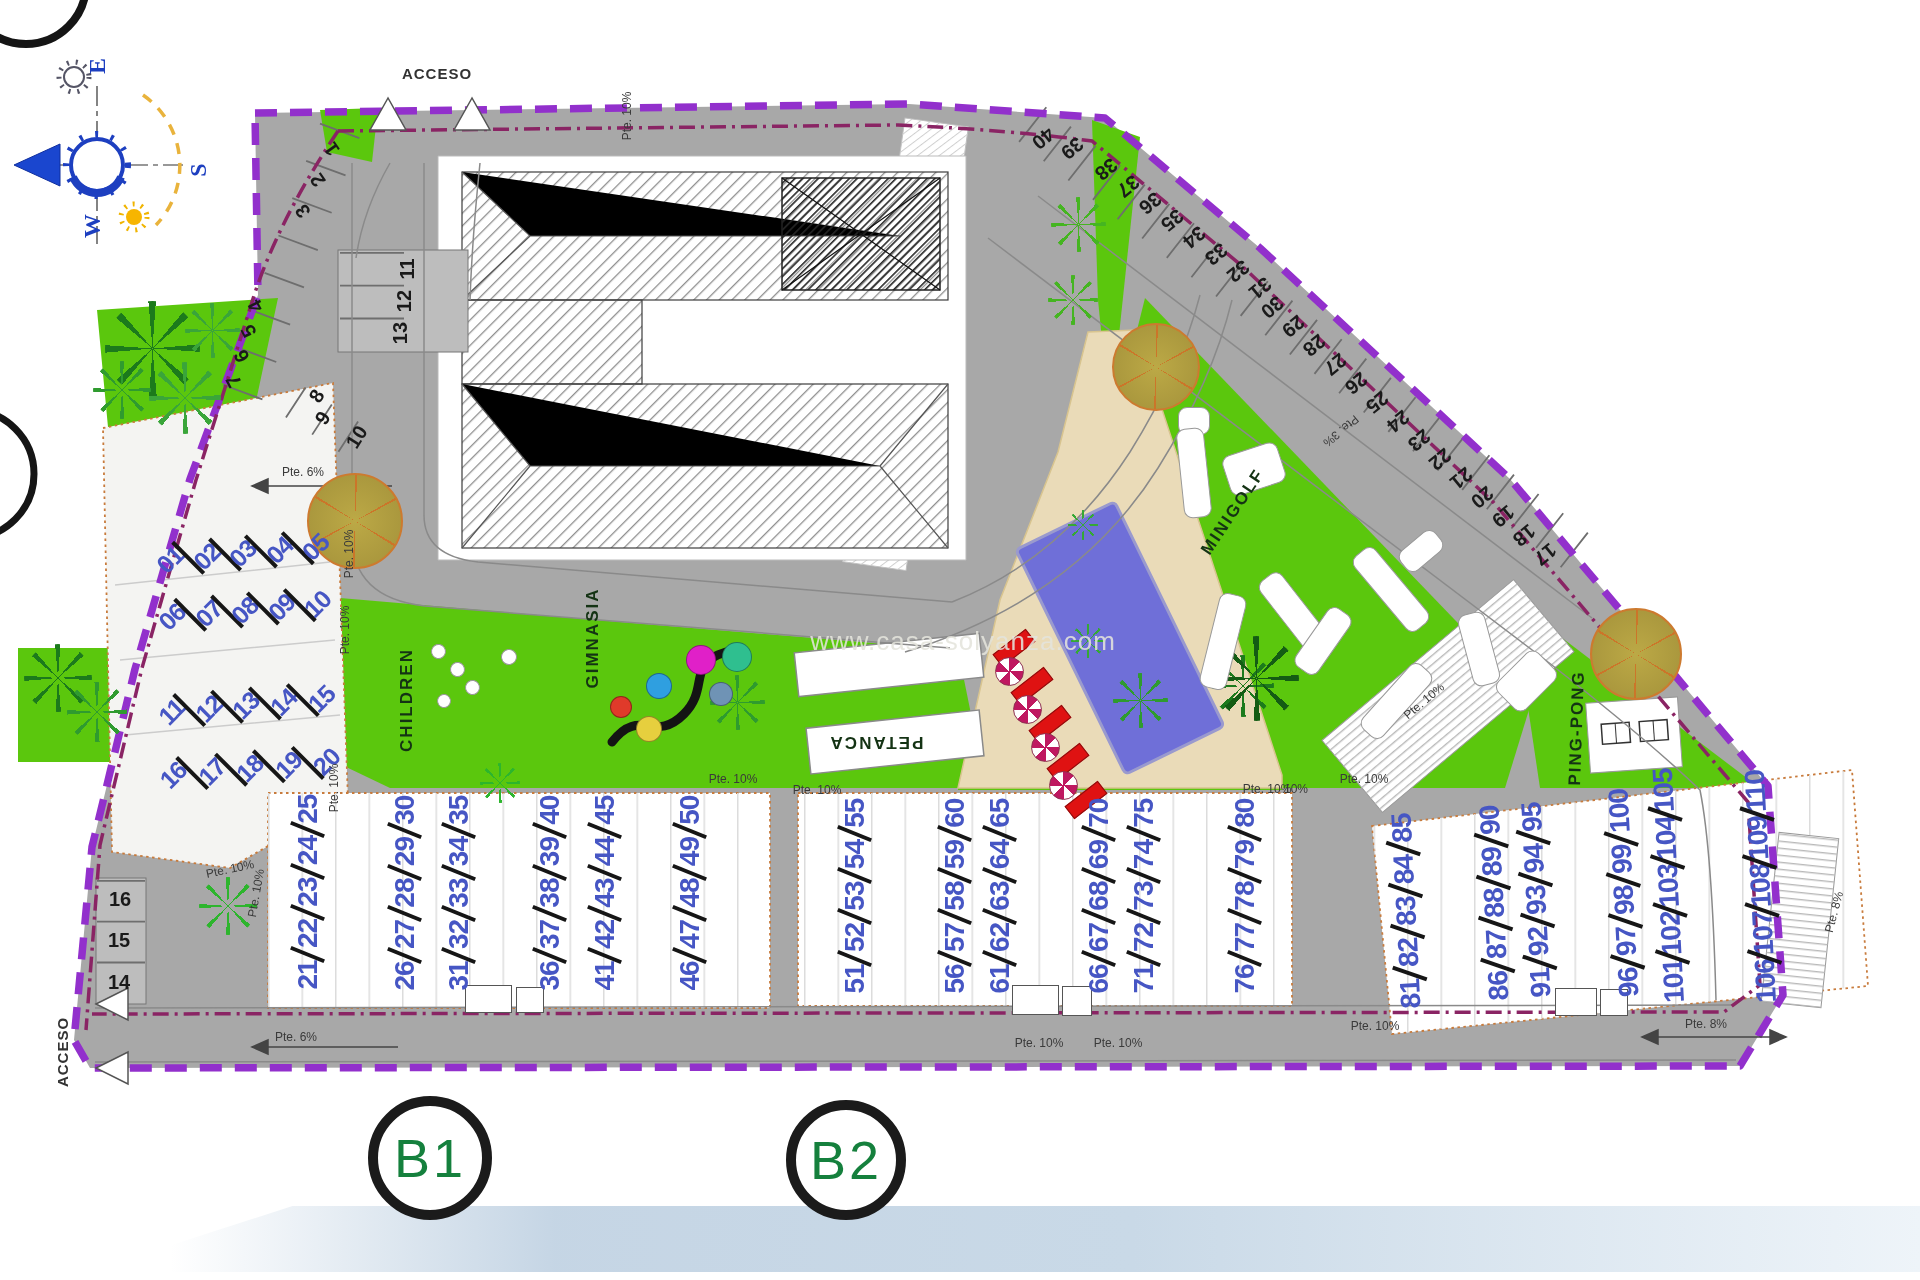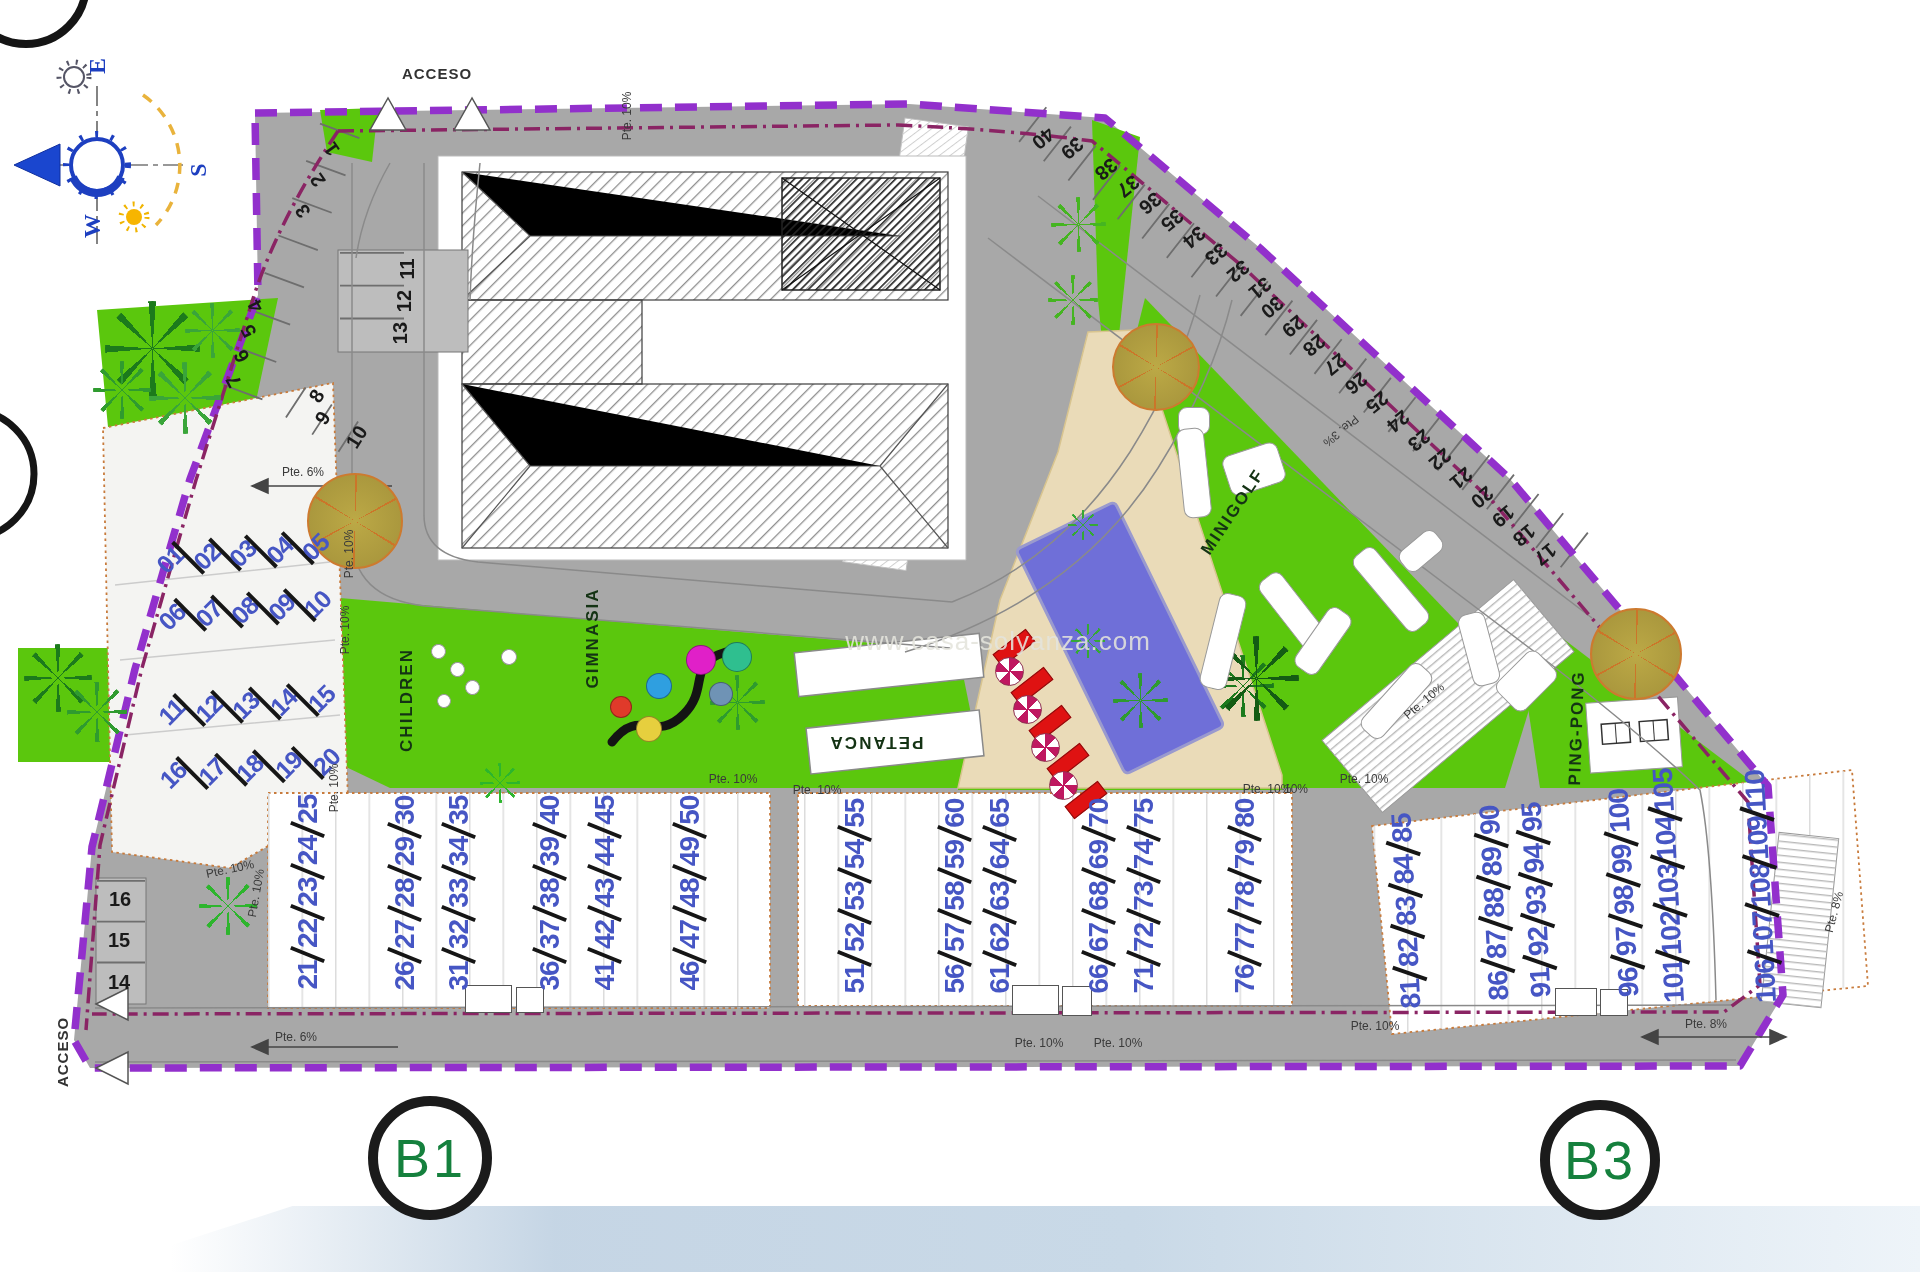--- a/index.html
+++ b/index.html
@@ -200,21 +200,21 @@
     <line x1="1642" y1="1037" x2="1786" y2="1037"></line>
     <polygon points="1642,1037 1658,1030 1658,1044"></polygon>
         <polygon points="1786,1037 1770,1030 1770,1044"></polygon>
     <line x1="252" y1="486" x2="392" y2="486"></line>
         <polygon points="252,486 268,479 268,493"></polygon>
   </g>
 </svg>
 
 <div class="gradbar"></div>
 
-<div class="lbl watermark" style="left:998px;top:641px;transform:translate(-50%,-50%);">www.casa-solyanza.com</div>
+<div class="lbl watermark" style="left:963px;top:641px;transform:translate(-50%,-50%);">www.casa-solyanza.com</div>
 
 <div class="lbl access" style="left: 437px; top: 73px; transform: translate(-50%, -50%) rotate(0deg);">ACCESO</div>
     <div class="lbl access" style="left: 62px; top: 1052px; transform: translate(-50%, -50%) rotate(-90deg);">ACCESO</div>
     <div class="lbl area" style="left: 407px; top: 700px; transform: translate(-50%, -50%) rotate(-90deg);">CHILDREN</div>
     <div class="lbl area" style="left: 593px; top: 638px; transform: translate(-50%, -50%) rotate(-90deg);">GIMNASIA</div>
     <div class="lbl area" style="left: 876px; top: 742px; transform: translate(-50%, -50%) rotate(180deg);">PETANCA</div>
     <div class="lbl area" style="left: 1233px; top: 512px; transform: translate(-50%, -50%) rotate(-56deg);">MINIGOLF</div>
     <div class="lbl area" style="left: 1577px; top: 728px; transform: translate(-50%, -50%) rotate(-88deg);">PING-PONG</div>
     <div class="lbl compass" style="left: 97px; top: 66px; transform: translate(-50%, -50%) rotate(-90deg);">E</div>
     <div class="lbl compass" style="left: 198px; top: 170px; transform: translate(-50%, -50%) rotate(-90deg);">S</div>
@@ -573,16 +573,16 @@
     <div class="umb" style="left: 1049px; top: 771px;"></div>
     <div class="dbox" style="left: 465px; top: 985px; width: 45px; height: 26px;"></div>
     <div class="dbox" style="left: 516px; top: 987px; width: 26px; height: 24px;"></div>
     <div class="dbox" style="left: 1012px; top: 985px; width: 45px; height: 28px;"></div>
     <div class="dbox" style="left: 1062px; top: 986px; width: 28px; height: 28px;"></div>
     <div class="dbox" style="left: 1555px; top: 988px; width: 40px; height: 26px;"></div>
     <div class="dbox" style="left: 1600px; top: 989px; width: 26px; height: 25px;"></div>
     <div class="bcircle" style="left: 368px; top: 1096px; width: 104px; height: 104px;">
       <span>B1</span>
     </div>
-    <div class="bcircle" style="left: 1540px; top: 1100px; width: 100px; height: 100px;">
-      <span>B3</span>
+    <div class="bcircle" style="left: 786px; top: 1100px; width: 100px; height: 100px;">
+      <span>B2</span>
     </div>
   </div>
 
 </body></html>

